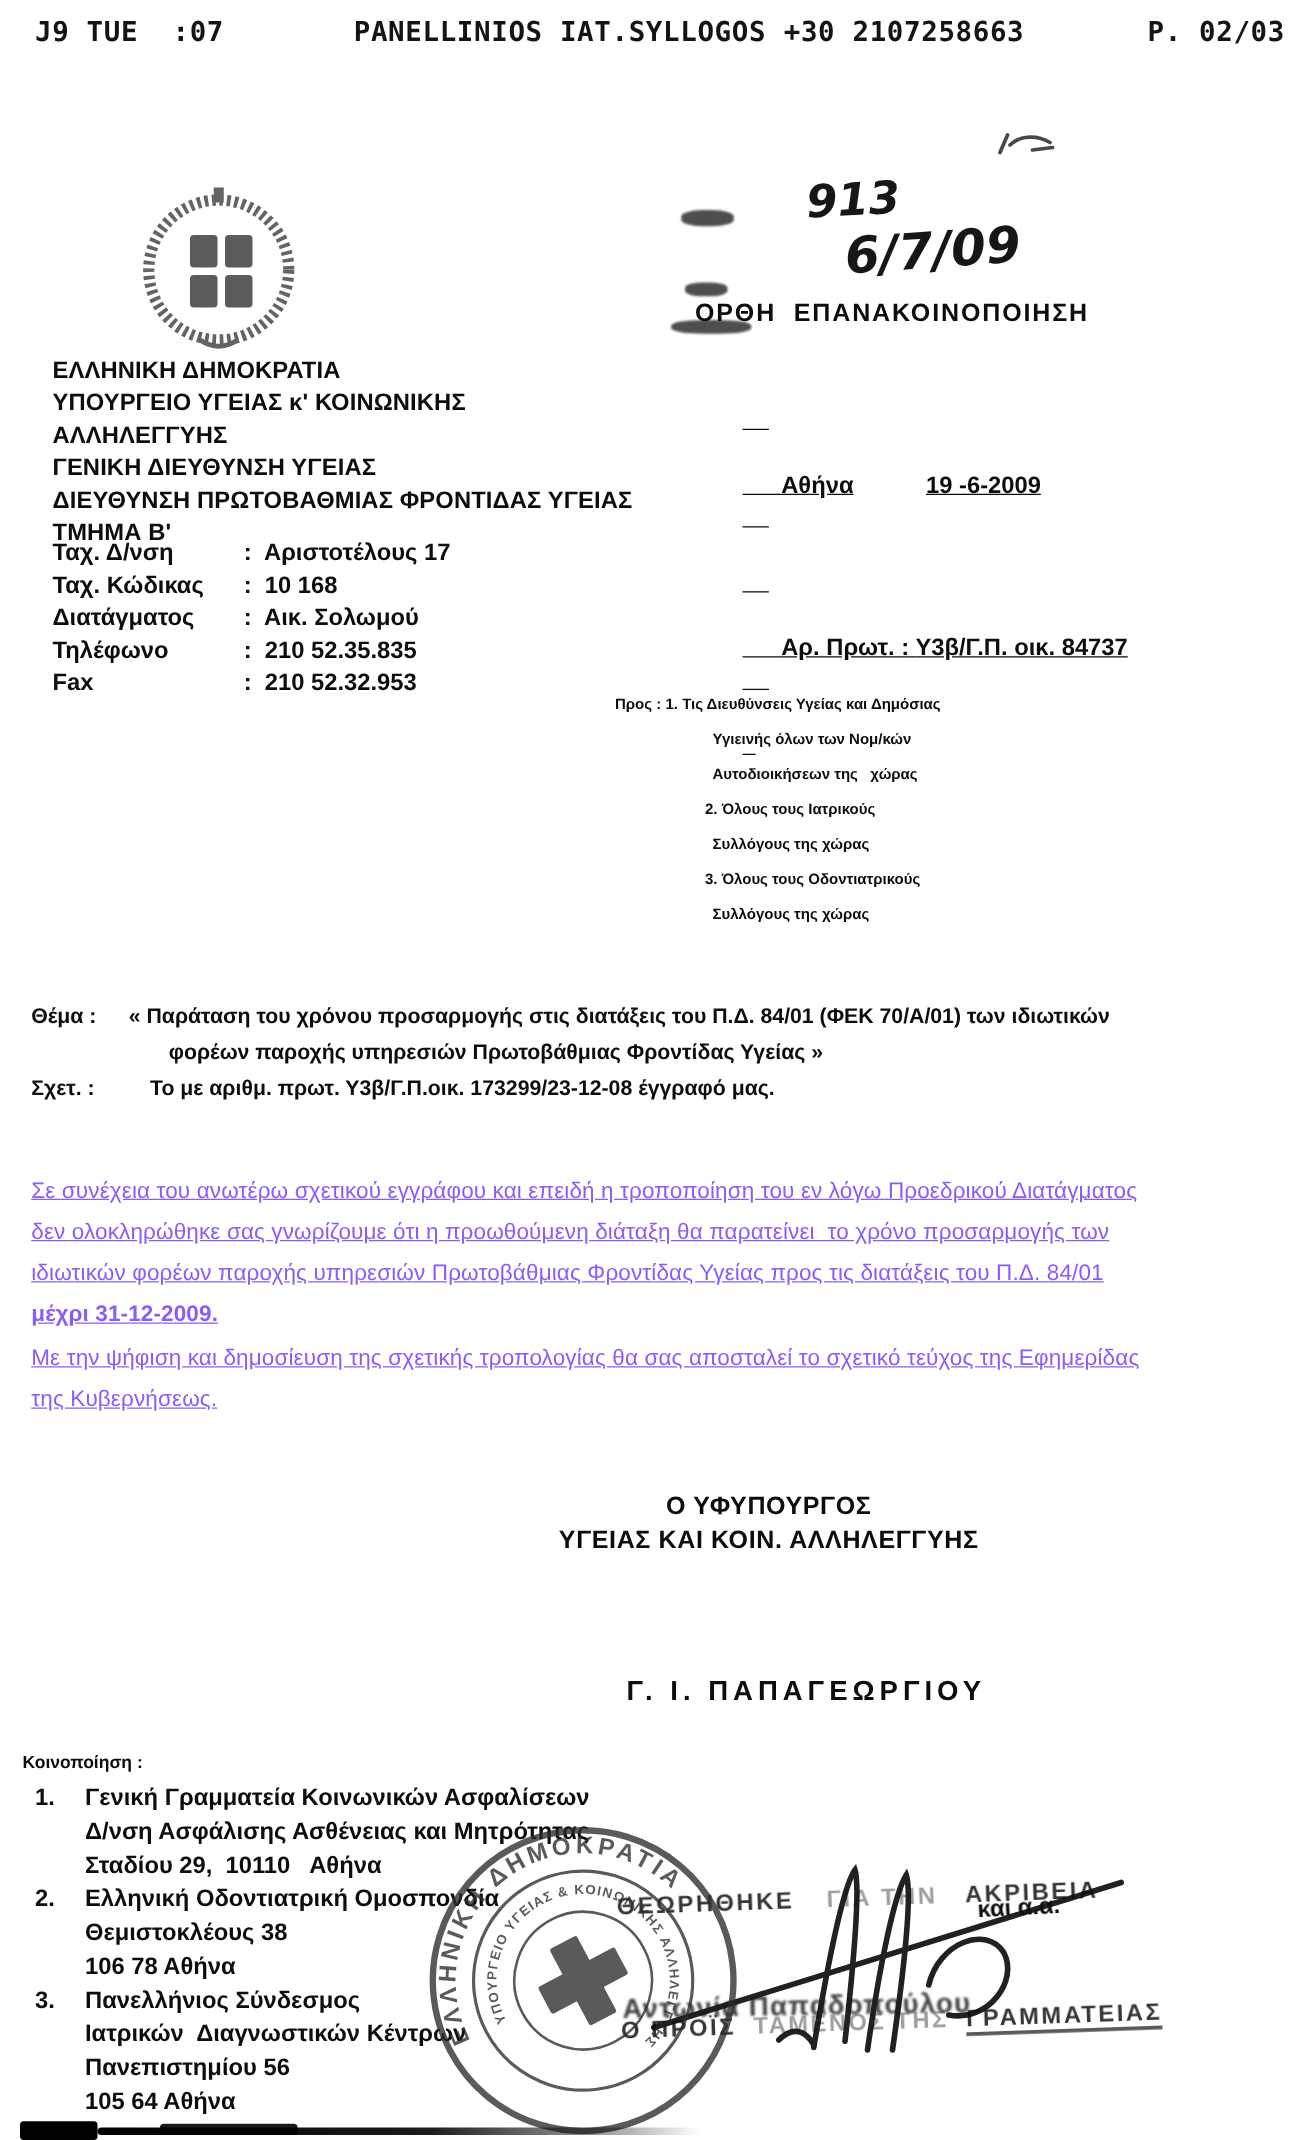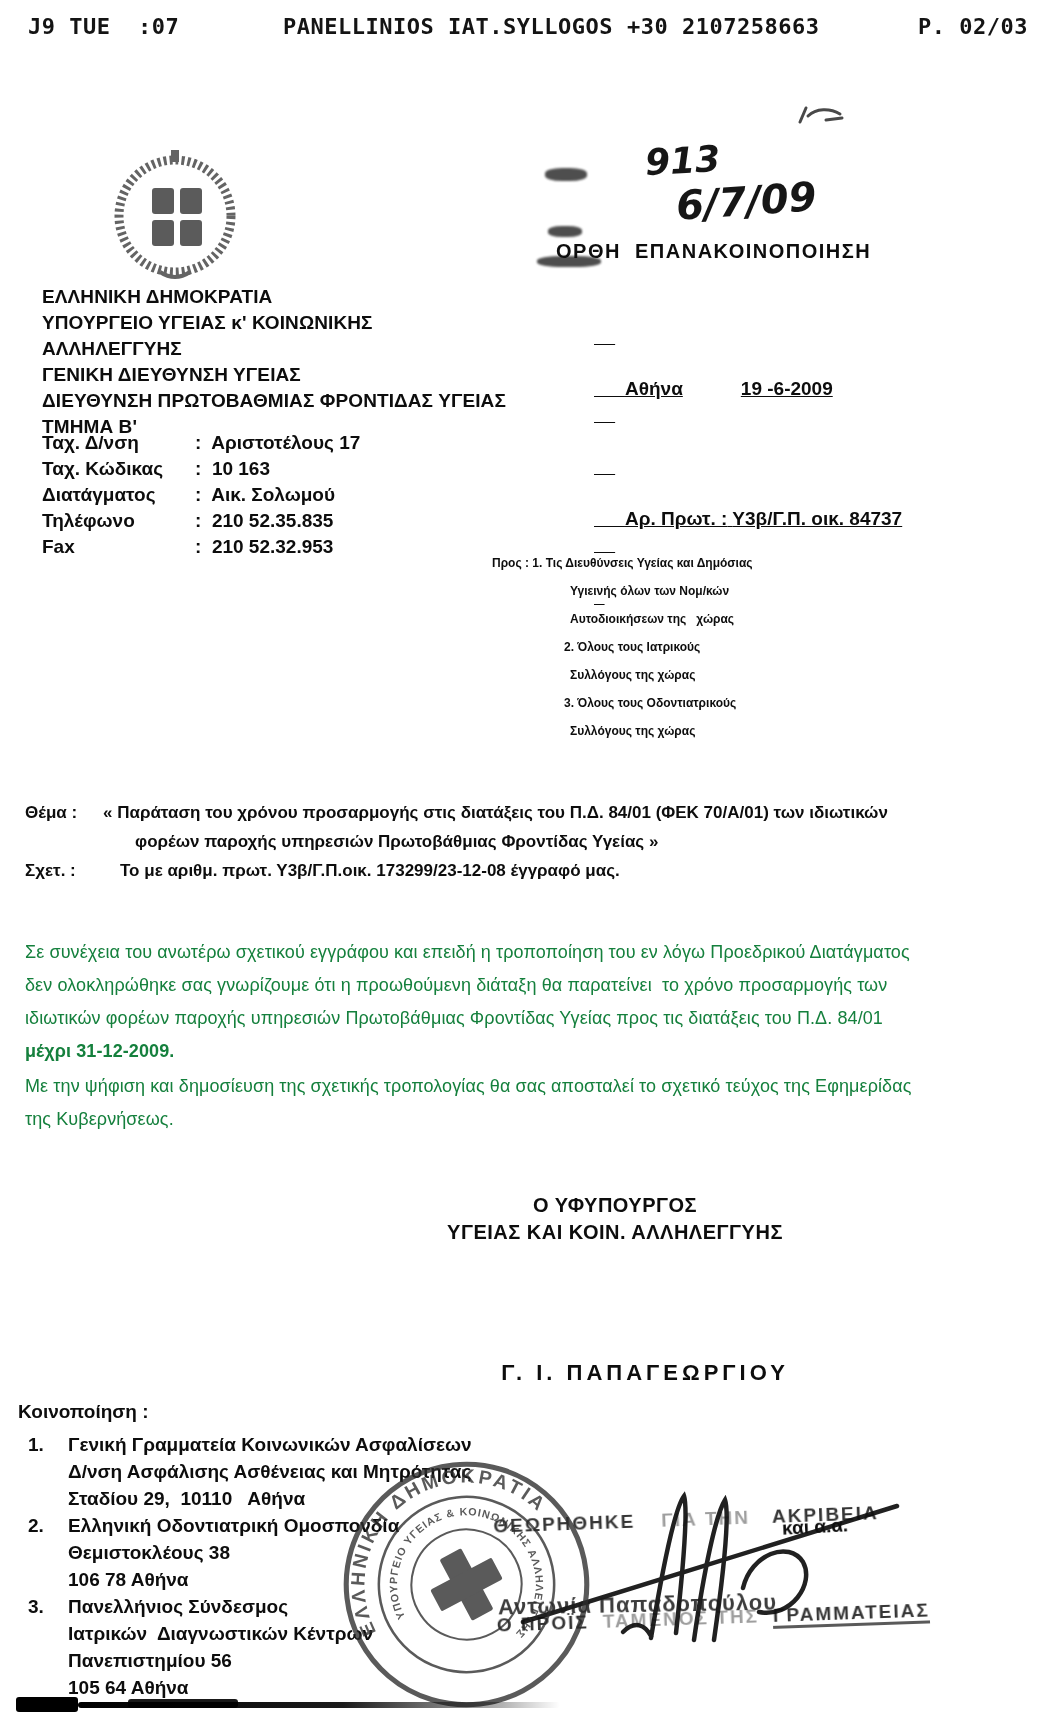--- a/index.html
+++ b/index.html
@@ -29,26 +29,26 @@
 
   .recip { font-size:12px; font-weight:bold; line-height:28px; white-space:pre; }
   .recip-ind { margin-left:78px; }
   .recip-num { margin-left:72px; }
 
   .subj { font-size:17px; font-weight:bold; line-height:29px; white-space:pre; }
   .subj-label { display:inline-block; width:78px; }
   .subj-ind { margin-left:110px; }
   .ref-label { display:inline-block; width:95px; }
 
-  .bodytxt { font-size:18px; line-height:33px; white-space:pre; color:#15803d; letter-spacing:.1px; }
+  .bodytxt { font-size:18px; line-height:33px; white-space:pre; color:#8b5cf6; letter-spacing:.1px;text-decoration:underline; }
 
   .minister { font-size:20px; font-weight:bold; line-height:27px; text-align:center; letter-spacing:.5px; }
-  .signame  { font-size:22px; font-weight:bold; text-align:center; letter-spacing:4px; white-space:pre;margin-top:20px; }
-
-  .cc-label { font-size:19px; font-weight:bold; margin-bottom:8px; white-space:pre; }
+  .signame  { font-size:22px; font-weight:bold; text-align:center; letter-spacing:4px; white-space:pre; }
+
+  .cc-label { font-size:14px; font-weight:bold; margin-bottom:8px; white-space:pre; }
   .cc-line  { position:relative; padding-left:50px; line-height:27px; font-size:19px; font-weight:bold; white-space:pre; }
   .cc-num   { position:absolute; left:10px; }
 
   
   .certify { font-size:19px; font-weight:bold; letter-spacing:2px; white-space:pre;
              transform:rotate(-2deg); filter:blur(.5px); color:#1a1a1a; line-height:33px; }
   .fade { opacity:.42; }
   .semi { opacity:.88; }
   .under { border-bottom:3px solid rgba(20,20,20,.8); }
   .kaa { font-size:19px; font-weight:bold; transform:rotate(-3deg); filter:blur(.4px); white-space:pre; }
@@ -110,21 +110,21 @@
     <div>
       <span>Αθήνα</span><span style="display:inline-block;width:58px;"></span><span>19 -6-2009</span>
     </div>
     <div>
       <span>Αρ. Πρωτ. :</span> <span>Υ3β/Γ.Π. οικ. 84737</span>
     </div>
   </div>
 
   <div class="abs" style="left:42px; top:430px;">
     <div class="contact-row"><span class="contact-label">Ταχ. Δ/νση</span><span>:  Αριστοτέλους 17</span></div>
-    <div class="contact-row"><span class="contact-label">Ταχ. Κώδικας</span><span>:  10 163</span></div>
+    <div class="contact-row"><span class="contact-label">Ταχ. Κώδικας</span><span>:  10 168</span></div>
     <div class="contact-row"><span class="contact-label">Διατάγματος</span><span>:  Αικ. Σολωμού</span></div>
     <div class="contact-row"><span class="contact-label">Τηλέφωνο</span><span>:  210 52.35.835</span></div>
     <div class="contact-row"><span class="contact-label">Fax</span><span>:  210 52.32.953</span></div>
   </div>
 
   <div class="abs" style="left:492px; top:549px;">
     <div class="recip"><span>Προς :</span> <span>1.</span> <span>Τις Διευθύνσεις Υγείας και Δημόσιας</span></div>
     <div class="recip recip-ind">Υγιεινής όλων των Νομ/κών</div>
     <div class="recip recip-ind">Αυτοδιοικήσεων της   χώρας</div>
     <div class="recip recip-num"><span>2.</span> <span>Όλους τους Ιατρικούς</span></div>

